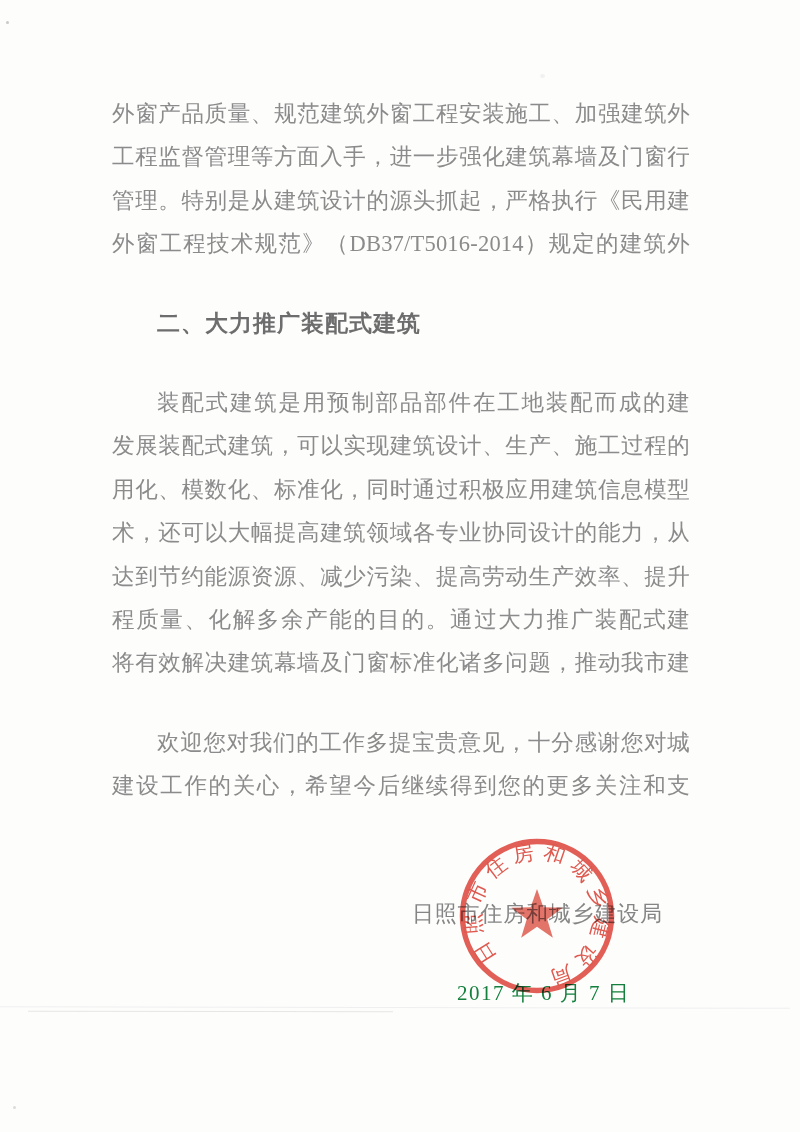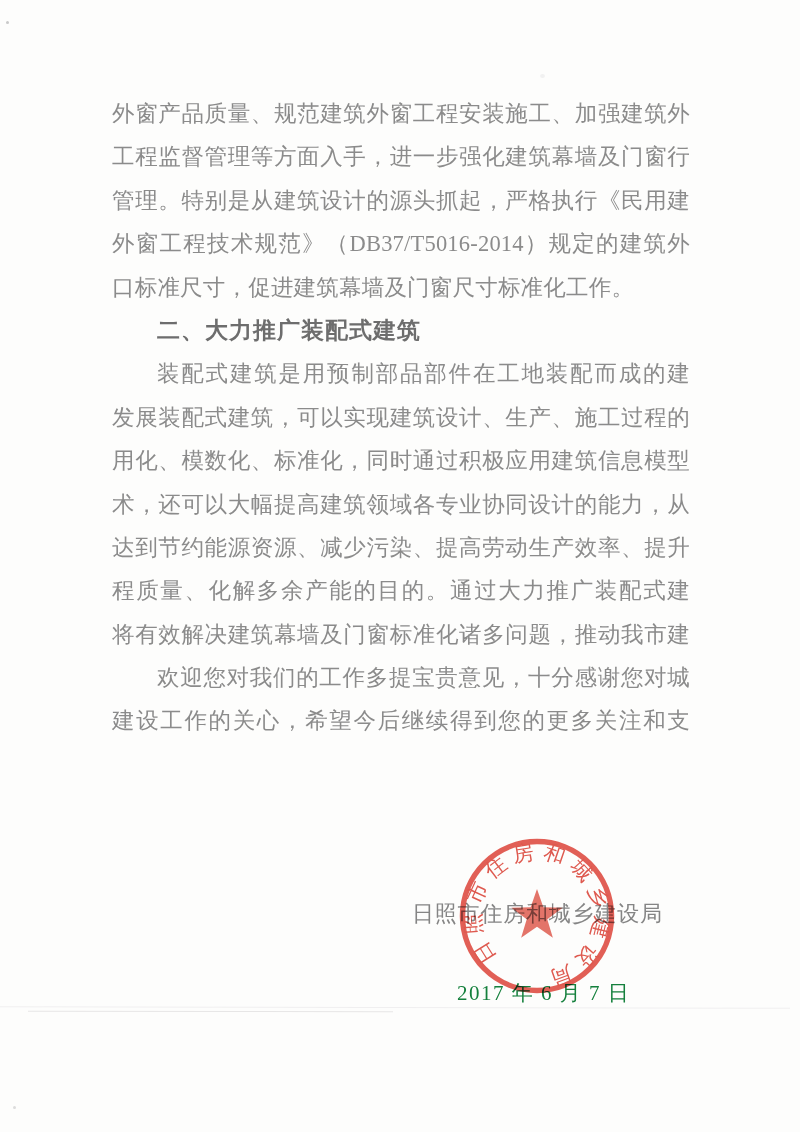--- a/index.html
+++ b/index.html
@@ -24,21 +24,21 @@
     line-height: 43.4px;
     height: 43.4px;
     color: #8b8b8b;
     letter-spacing: 0.2px;
     text-align: justify;
     text-align-last: justify;
     text-justify: inter-character;
     overflow: hidden;
   }
   .line.align-left { text-align-last: left; }
-  .line.indent { padding-left: 45px; }
+  .line.indent { padding-left: 45px; margin-top: 36px; }
   .line.heading {
     font-family: "Liberation Sans", "DejaVu Sans", sans-serif;
     font-weight: bold;
     font-size: 23px;
     color: #6d6d6d;
     text-align-last: left;
     letter-spacing: 1px;
   }
 
   
@@ -95,21 +95,20 @@
 </head>
 <body>
 
 <div class="page">
 
   <div class="content" id="lines">
       <div class="line">外窗产品质量、规范建筑外窗工程安装施工、加强建筑外窗</div>
       <div class="line">工程监督管理等方面入手，进一步强化建筑幕墙及门窗行业</div>
       <div class="line">管理。特别是从建筑设计的源头抓起，严格执行《民用建筑</div>
       <div class="line">外窗工程技术规范》（DB37/T5016-2014）规定的建筑外窗洞</div>
-      <div class="line align-left">口标准尺寸，促进建筑幕墙及门窗尺寸标准化工作。</div>
       <div class="line align-left indent heading">二、大力推广装配式建筑</div>
       <div class="line indent">装配式建筑是用预制部品部件在工地装配而成的建筑。</div>
       <div class="line">发展装配式建筑，可以实现建筑设计、生产、施工过程的通</div>
       <div class="line">用化、模数化、标准化，同时通过积极应用建筑信息模型技</div>
       <div class="line">术，还可以大幅提高建筑领域各专业协同设计的能力，从而</div>
       <div class="line">达到节约能源资源、减少污染、提高劳动生产效率、提升工</div>
       <div class="line">程质量、化解多余产能的目的。通过大力推广装配式建筑，</div>
       <div class="line">将有效解决建筑幕墙及门窗标准化诸多问题，推动我市建筑</div>
       <div class="line indent">欢迎您对我们的工作多提宝贵意见，十分感谢您对城市</div>
       <div class="line align-left">建设工作的关心，希望今后继续得到您的更多关注和支持。</div>

